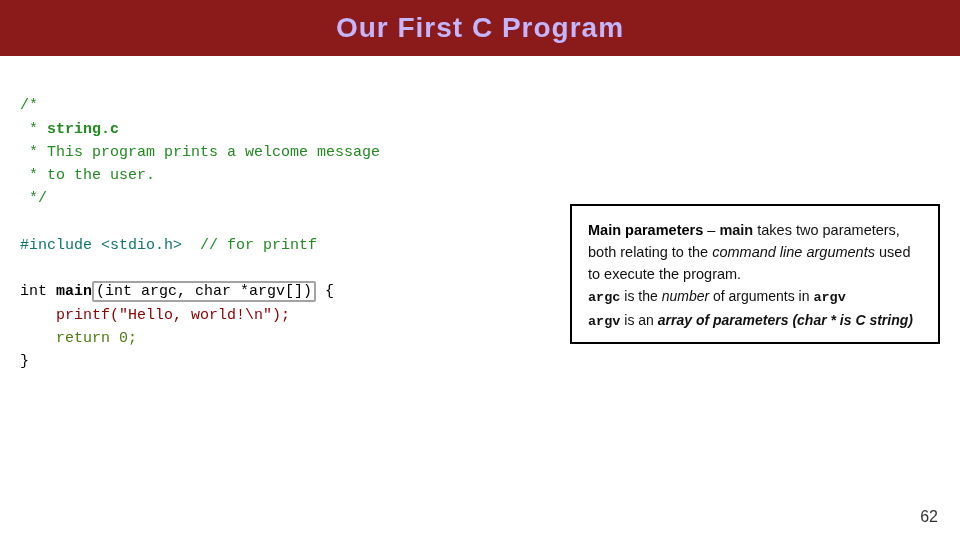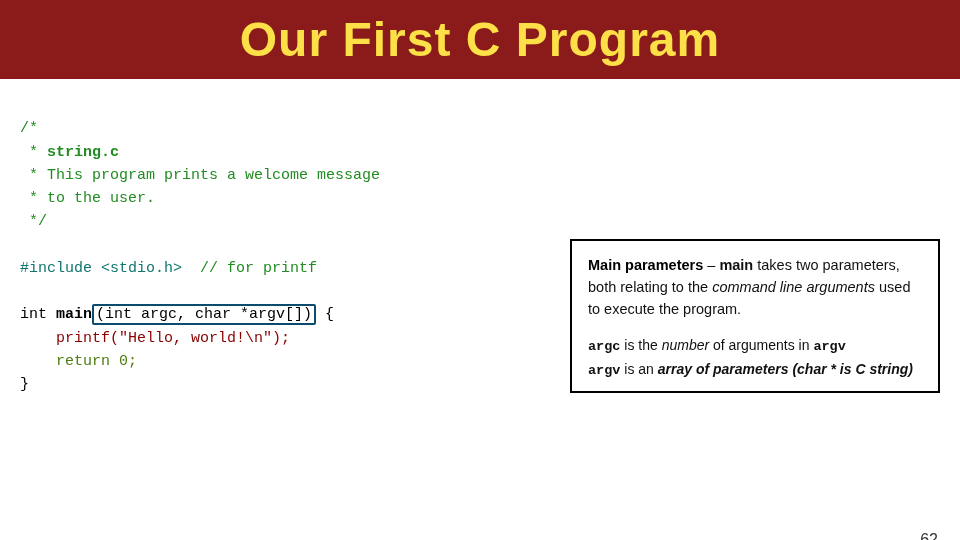--- a/index.html
+++ b/index.html
@@ -15,22 +15,22 @@
 
     
     #title-bar {
       background: #8B1A1A;
       width: 100%;
       padding: 12px 20px;
       text-align: center;
     }
 
     #title-bar h1 {
-      color: #fde047;
-      font-size: 48px;
+      color: #c4b5fd;
+      font-size: 28px;
       font-weight: bold;
       letter-spacing: 1px;
     }
 
     
     #main-content {
       display: flex;
       flex-direction: row;
       padding: 10px 20px;
       width: 100%;
@@ -59,41 +59,40 @@
     }
 
     .code-comment-inline {
       color: #228B22;
     }
 
     
     #annotation-box {
       position: absolute;
       right: 20px;
-      top: 160px;
+      top: 148px;
       width: 370px;
       border: 2px solid #000;
       background: #fff;
       padding: 14px 16px 10px 16px;
       font-size: 14.5px;
       line-height: 1.5;
       color: #111;
     }
 
     #annotation-box .ann-title {
       font-weight: bold;
       color: #000;
     }
 
     #annotation-box .ann-text {
       color: #111;
     }
 
     #annotation-box .ann-bottom {
-      margin-top: 14px;
       font-size: 14px;
       line-height: 1.6;
     }
 
     #annotation-box .ann-bottom .code-ref {
       font-family: 'Courier New', Courier, monospace;
       font-weight: bold;
       font-size: 13.5px;
     }
 
@@ -117,21 +116,21 @@
 
   <div id="code-area">
 <span class="code-comment">/*
  * <strong>string.c</strong>
  * This program prints a welcome message
  * to the user.
  */</span>
 
 <span><span style="color:#0f766e">#include &lt;stdio.h&gt;</span>  <span class="code-comment-inline">// for printf</span></span>
 
-<span><span style="color:#000">int </span><span class="code-bold">main</span><span style="display:inline;border:2px solid #0c4a6e;border-radius:2px;padding:0 2px;color:#000">(int argc, char *argv[])</span><span style="color:#000"> {</span>
+<span><span style="color:#000">int </span><span class="code-bold">main</span><span style="display:inline;border:2px solid #a3a3a3;border-radius:2px;padding:0 2px;color:#000">(int argc, char *argv[])</span><span style="color:#000"> {</span>
     <span style="color:#8B0000">printf("Hello, world!\n");</span>
     <span style="color:#4d7c0f">return 0;</span>
 <span style="color:#000">}</span></span>
   </div>
 
   <div id="annotation-box">
     <div>
       <span class="ann-title">Main parameters</span><span class="ann-text"> – <strong>main</strong> takes two parameters, both relating to the <em>command line arguments</em> used to execute the program.</span>
     </div>
     <div class="ann-bottom">

